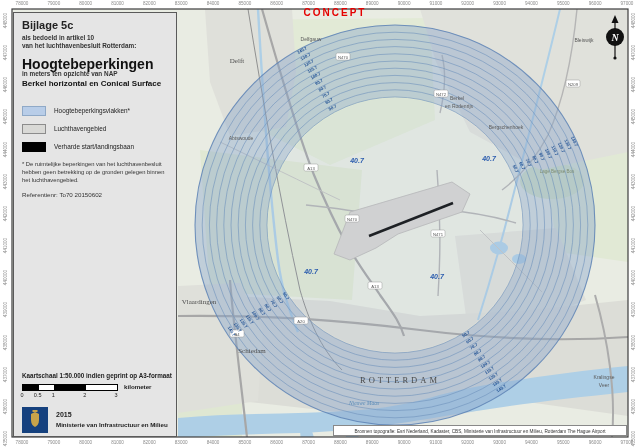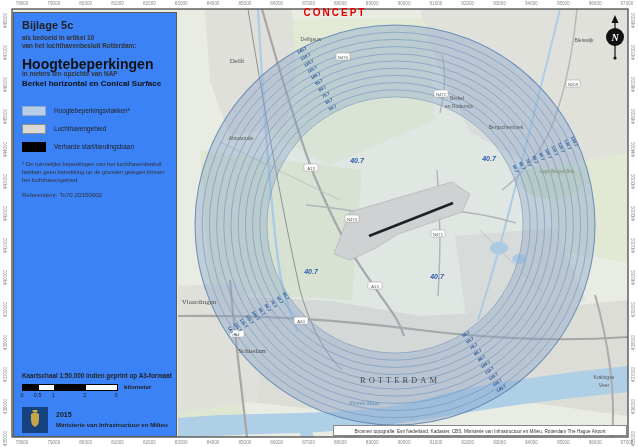--- a/index.html
+++ b/index.html
@@ -7,21 +7,21 @@
         font-family:"Liberation Sans",sans-serif;}
   
   #map-svg{position:absolute;left:0;top:0;}
   
   .axis-lbl{position:absolute;font-size:4.6px;color:#8a8a8a;width:22px;text-align:center;}
   .axis-lbl.side{transform:rotate(-90deg);transform-origin:center;}
   
   #concept{position:absolute;left:255px;top:7px;width:160px;text-align:center;
            font-size:10px;font-weight:bold;letter-spacing:2px;color:#e50000;}
   
-  #panel{position:absolute;left:13px;top:12px;width:164px;height:425px;background:#3b82f6;
+  #panel{position:absolute;left:13px;top:12px;width:164px;height:425px;background:#e5e5e5;
          border:1px solid #5a5a5a;box-sizing:border-box;}
   #panel .abs{position:absolute;left:8px;}
   .p-title{font-size:11px;font-weight:bold;color:#222;}
   .p-sub{font-size:6.4px;font-weight:bold;color:#333;}
   .p-head{font-size:14px;font-weight:bold;color:#111;}
   .p-head2{font-size:8px;font-weight:bold;color:#111;}
   .legend-item{position:absolute;left:8px;height:12px;}
   .legend-swatch{display:inline-block;width:24px;height:10px;vertical-align:middle;
                  border:0.5px solid #777;box-sizing:border-box;}
   .legend-label{display:inline-block;margin-left:8px;font-size:6.4px;color:#222;vertical-align:middle;}

